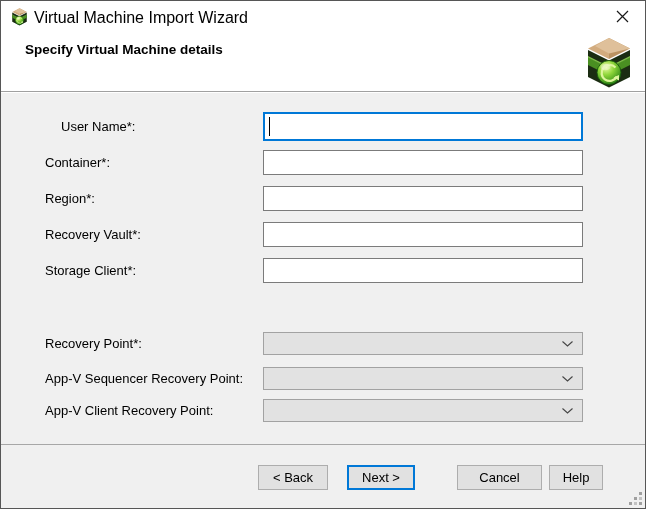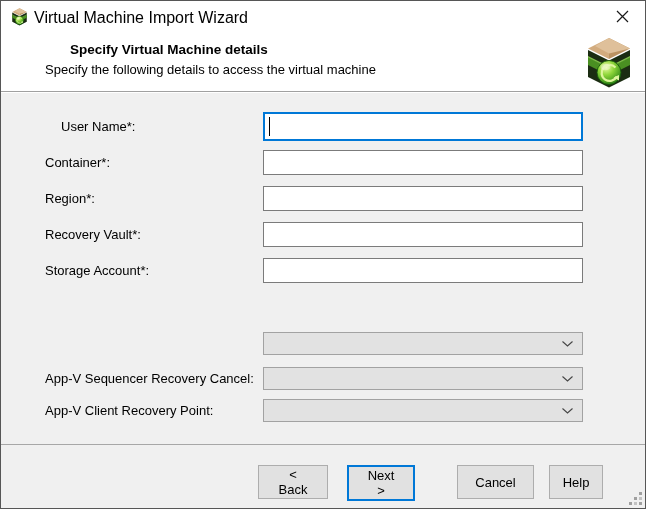--- a/index.html
+++ b/index.html
@@ -10,21 +10,21 @@
     font-family:"Liberation Sans","DejaVu Sans",sans-serif;
   }
   
   .titlebar{position:absolute;top:0;left:0;right:0;height:31px;background:#fff;}
   .title-icon{position:absolute;left:10px;top:7px;width:17px;height:18px;}
   .title-text{position:absolute;left:33px;top:8px;font-size:16px;color:#000;white-space:nowrap;}
   .close-btn{position:absolute;right:0;top:0;width:45px;height:31px;
     display:flex;align-items:center;justify-content:center;background:#fff;border:none;cursor:default;}
   
   .header{position:absolute;top:31px;left:0;right:0;height:60px;background:#fff;border-bottom:1px solid #a0a0a0;}
-  .header-title{position:absolute;left:24px;top:10px;font-size:13.5px;font-weight:bold;color:#000;white-space:nowrap;margin-left:45px;}
+  .header-title{position:absolute;left:24px;top:10px;font-size:13.5px;font-weight:bold;color:#000;white-space:nowrap;}
   .header-sub{position:absolute;left:44px;top:30px;font-size:13px;color:#000;white-space:nowrap;}
   .header-icon{position:absolute;right:12px;top:5px;width:48px;height:52px;}
   
   .bodyarea{position:absolute;top:92px;left:0;right:0;bottom:0;background:#f0f0f0;}
   .row{position:absolute;left:0;right:0;height:30px;}
   .r1{top:19px;} .r2{top:57px;} .r3{top:93px;} .r4{top:129px;} .r5{top:165px;}
   .r6{top:202px;} .r7{top:239px;} .r8{top:274px;} .r9{top:306px;}
   .lbl{position:absolute;left:44px;top:5px;font-size:13px;color:#000;white-space:nowrap;}
   .r1 .lbl{top:7px;margin-left:16px;} .r7 .lbl,.r8 .lbl,.r9 .lbl{top:4px;}
   .textbox{
@@ -37,25 +37,25 @@
   .dropdown{
     position:absolute;left:262px;top:0;width:320px;height:23px;
     border:1px solid #a2a2a2;background:#e2e2e2;
     display:flex;align-items:center;justify-content:flex-end;padding-right:9px;
   }
   
   .footer-sep{position:absolute;left:0;right:0;top:443px;height:1px;background:#a7a7a7;}
   .btn{
     position:absolute;top:464px;height:25px;background:#e1e1e1;border:1px solid #adadad;
     font:13px "Liberation Sans","DejaVu Sans",sans-serif;color:#000;
-    display:flex;align-items:center;justify-content:center;padding:16px;cursor:default;
+    display:flex;align-items:center;justify-content:center;padding:0;cursor:default;
   }
   .btn-back{left:257px;width:70px;}
   .btn-next{left:346px;width:68px;border:2px solid #0078d7;}
-  .btn-cancel{left:456px;width:77px;}
+  .btn-cancel{left:456px;width:85px;}
   .btn-help{left:548px;width:54px;}
   .resize-grip{position:absolute;right:3px;bottom:3px;width:13px;height:13px;}
 </style>
 </head>
 <body>
 
 <svg width="0" height="0" style="position:absolute" aria-hidden="true">
   <defs>
     <radialGradient id="orbGrad" cx="38%" cy="28%" r="80%">
       <stop offset="0%" stop-color="#eefca6"></stop>
@@ -86,21 +86,20 @@
     <span class="title-text">Virtual Machine Import Wizard</span>
     <button class="close-btn">
       <svg width="13" height="13" viewBox="0 0 13 13">
         <path d="M1,1 L12,12 M12,1 L1,12" stroke="#1a1a1a" stroke-width="1.2" fill="none"></path>
       </svg>
     </button>
   </div>
 
   <div class="header">
     <div class="header-title">Specify Virtual Machine details</div>
-    <div class="header-sub">Specify the following details to access the virtual machine</div>
     <svg class="header-icon" viewBox="0 0 48 52">
         <use href="#vmicon"></use>
       </svg>
   </div>
 
   <div class="bodyarea">
 
     <div class="row r1">
       <label class="lbl">User Name*:</label>
       <input class="textbox focused" value="" style="">
@@ -116,35 +115,36 @@
       <label class="lbl">Recovery Vault*:</label>
       <input class="textbox" value="" style="">
     </div>
 
     <div class="row r3">
       <label class="lbl">Region*:</label>
       <input class="textbox" value="" style="">
     </div>
 
     <div class="row r5">
-      <label class="lbl">Storage Account*:</label>
+      <label class="lbl">Storage Client*:</label>
       <input class="textbox" value="" style="">
     </div>
 
 
     <div class="row r7">
+      <label class="lbl">Recovery Point*:</label>
       <div class="dropdown">
         <svg width="11" height="6" viewBox="0 0 11 6">
           <polyline points="0.5,0.5 5.5,5 10.5,0.5" fill="none" stroke="#454545" stroke-width="1.1"></polyline>
         </svg>
       </div>
     </div>
 
     <div class="row r8">
-      <label class="lbl">App-V Sequencer Recovery Cancel:</label>
+      <label class="lbl">App-V Sequencer Recovery Point:</label>
       <div class="dropdown">
         <svg width="11" height="6" viewBox="0 0 11 6">
           <polyline points="0.5,0.5 5.5,5 10.5,0.5" fill="none" stroke="#454545" stroke-width="1.1"></polyline>
         </svg>
       </div>
     </div>
 
     <div class="row r9">
       <label class="lbl">App-V Client Recovery Point:</label>
       <div class="dropdown">

